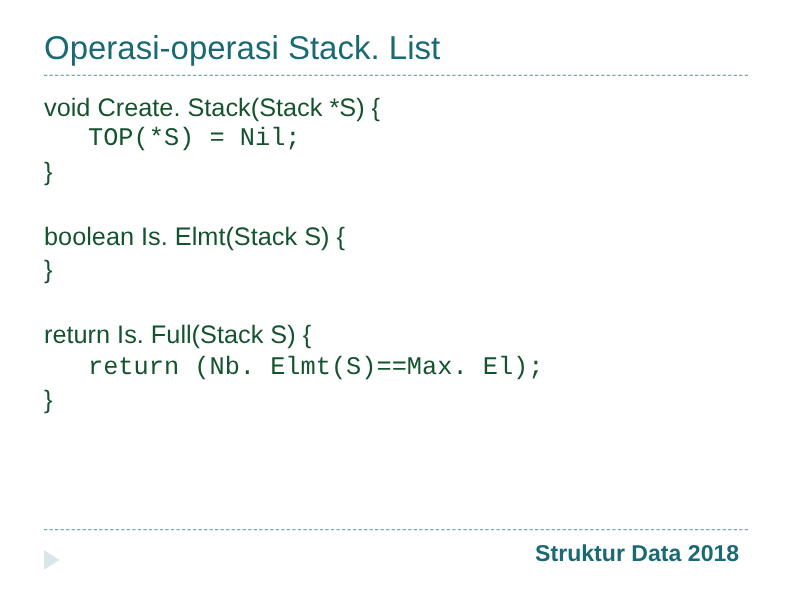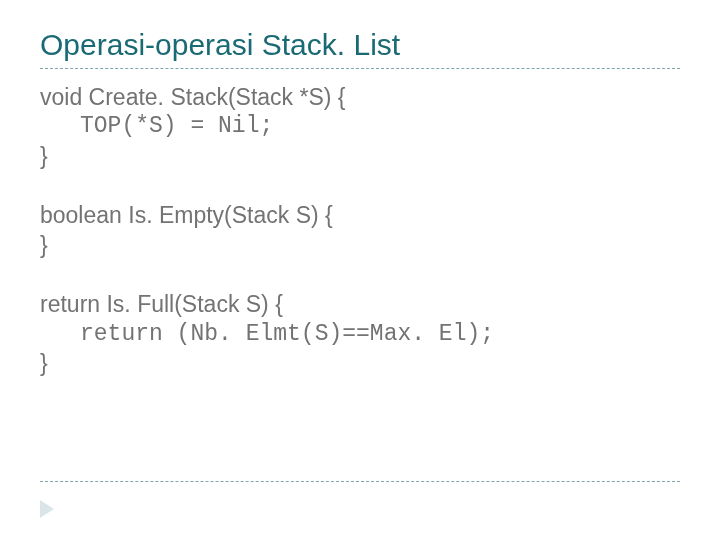--- a/index.html
+++ b/index.html
@@ -23,21 +23,21 @@
     font-weight: 400;
     margin-bottom: 6px;
   }
   .dash-rule {
     border: none;
     border-top: 1.5px dashed #7ea6ab;
     margin-bottom: 14px;
     width: 100%;
   }
   .content {
-    color: #737373;
+    color: #14532d;
     font-size: 23px;
     line-height: 1.28;
   }
   .block {
     margin-bottom: 30px;
   }
   .indent {
     padding-left: 40px;
     font-family: Liberation Mono, monospace;
   }
@@ -76,27 +76,28 @@
   <hr class="dash-rule">
   <div class="content">
 
     <div class="block">
       <div>void Create. Stack(Stack *S) {</div>
       <div class="indent">TOP(*S) = Nil;</div>
       <div>}</div>
     </div>
 
     <div class="block">
-      <div>boolean Is. Empty(Stack S) {</div>
+      <div>boolean Is. Elmt(Stack S) {</div>
       <div>}</div>
     </div>
 
     <div class="block">
       <div>return Is. Full(Stack S) {</div>
       <div class="indent">return (Nb. Elmt(S)==Max. El);</div>
       <div>}</div>
     </div>
 
   </div>
 
   <hr class="footer-rule">
   <div class="footer-icon"></div>
+  <div class="footer">Struktur Data 2018</div>
 </div>
 
 </body></html>

